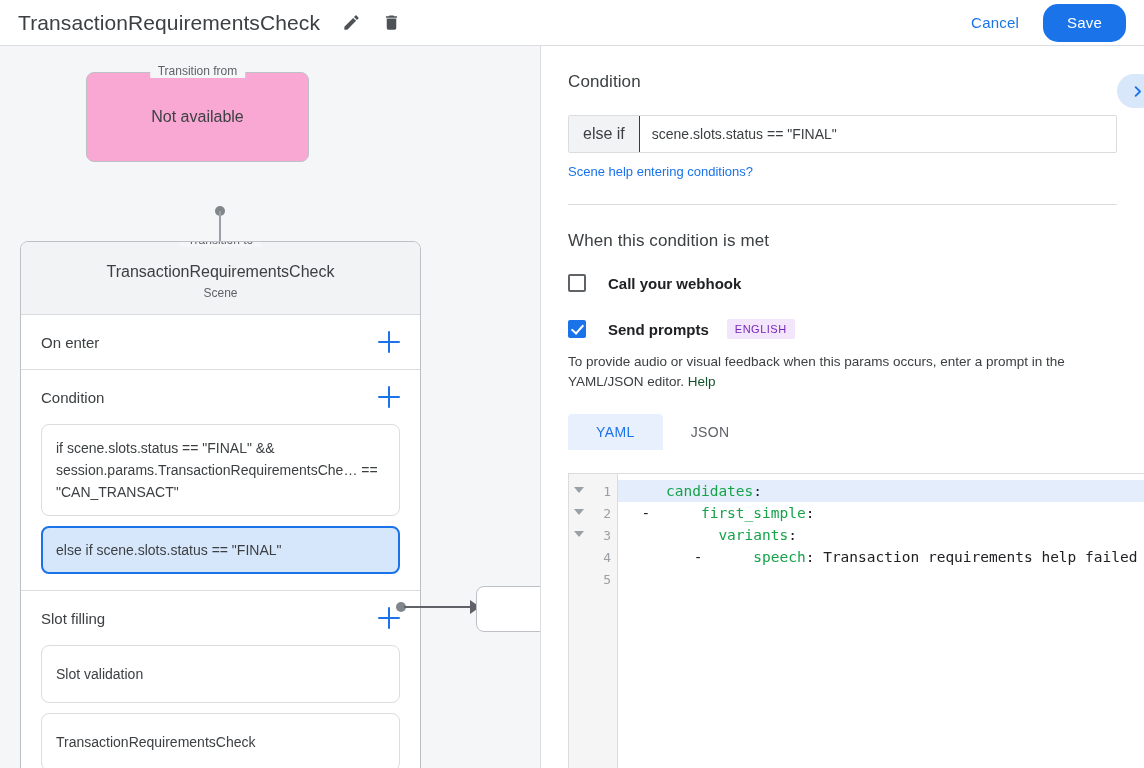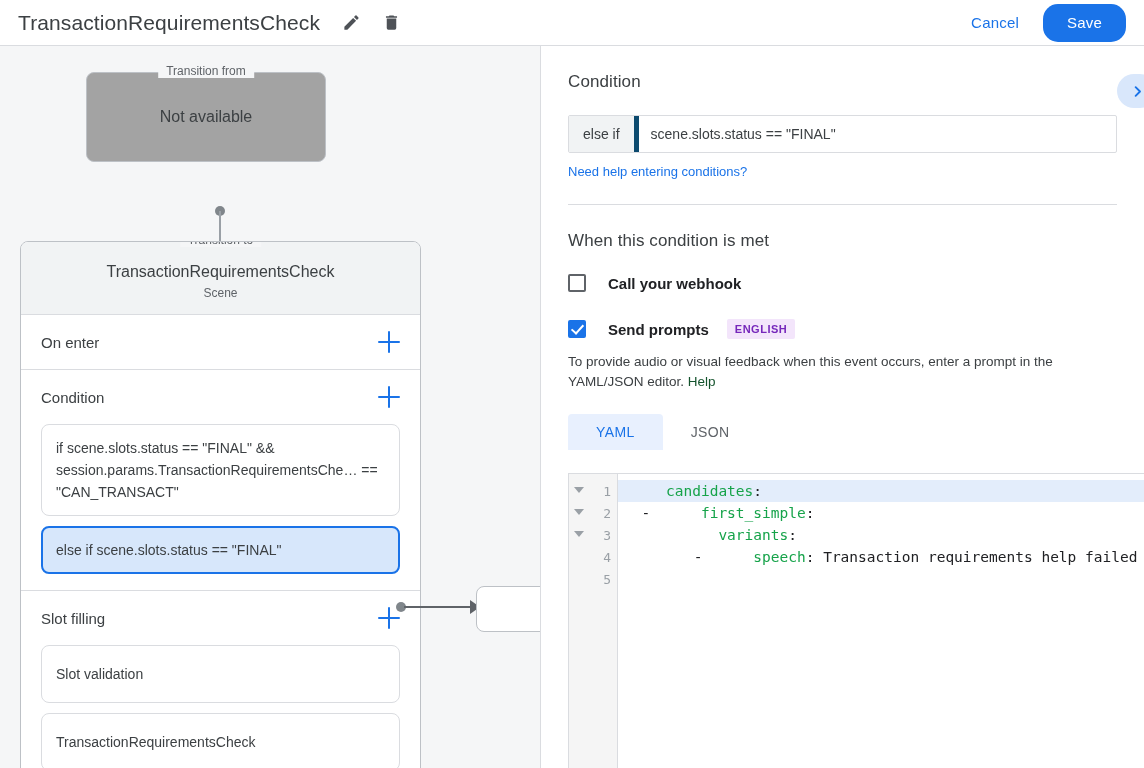--- a/index.html
+++ b/index.html
@@ -48,21 +48,21 @@
     position: absolute; border: 1px solid #bdc1c6; border-radius: 8px;
   }
   .fieldset > .legend {
     position: absolute; top: -9px; left: 50%; transform: translateX(-50%);
     background: #f5f6f7; padding: 0 8px; font-size: 12px; color: #5f6368;
     white-space: nowrap;
   }
 
   
   .trans-from {
-    left: 86px; top: 26px; width: 240px; height: 90px; background: #a3a3a3;
+    left: 86px; top: 26px; width: 223px; height: 90px; background: #f9a8d4;
   }
   .trans-from .body {
     display: flex; align-items: center; justify-content: center;
     height: 100%; font-size: 16px; color: #3c4043;
   }
 
   
   .conn-dot {
     position: absolute; left: 215px; top: 160px; width: 10px; height: 10px;
     border-radius: 50%; background: #80868b;
@@ -144,22 +144,22 @@
   
   .panel {
     position: absolute; top: 46px; left: 541px; width: 603px; height: 722px;
     background: #fff; overflow: hidden;
   }
   .panel-block { padding: 26px 27px 0 27px; }
   .panel-h { font-size: 17px; color: #3c4043; letter-spacing: .1px; }
 
   .cond-row { display: flex; margin-top: 23px; height: 38px; border: 1px solid #dadce0; border-radius: 2px; }
   .cond-prefix {
-    background: #f1f3f4; border-right: 5px solid #0c4a6e; display: flex; align-items: center;
-    padding: 12px 14px; font-size: 14px; color: #3c4043;
+    background: #f1f3f4; border-right: 1px solid #0c4a6e; display: flex; align-items: center;
+    padding: 12px 14px; font-size: 16px; color: #3c4043;
   }
   .cond-input {
     flex: 1; border: none; outline: none; background: transparent;
     padding: 0 12px; font-size: 14px; color: #3c4043; font-family: inherit;
   }
   .help-link { display: inline-block; margin-top: 11px; font-size: 13px; color: #1a73e8; text-decoration: none; cursor: pointer; }
 
   .hr { height: 1px; background: #dadce0; margin-top: 24px; }
 
   .check-row { display: flex; align-items: center; margin-top: 23px; }
@@ -170,21 +170,21 @@
   .cbox.checked {
     background: #1a73e8; border-color: #1a73e8; position: relative;
   }
   .cbox.checked:after {
     content: ""; position: absolute; left: 4px; top: 0px; width: 5px; height: 10px;
     border: solid #fff; border-width: 0 2px 2px 0; transform: rotate(42deg);
   }
   .check-label { margin-left: 22px; font-size: 15px; font-weight: bold; color: #202124; }
   .lang-badge {
     margin-left: 18px; background: #f3e5fb; color: #7627bb; font-size: 11px;
-    letter-spacing: .5px; padding: 4px 8px; border-radius: 2px; font-weight: 700;
+    letter-spacing: .5px; padding: 4px 8px; border-radius: 2px; font-weight: 400;
   }
   .desc {
     margin-top: 13px; font-size: 13.5px; color: #3c4043; line-height: 20px; max-width: 552px;
   }
   .desc a { color: #14532d; text-decoration: none; cursor: pointer; }
 
   .tabs { display: flex; margin-top: 22px; }
   .tab {
     padding: 10px 28px; font-size: 14px; font-weight: 500; color: #5f6368;
     letter-spacing: .4px; cursor: pointer; border-radius: 4px 4px 0 0;
@@ -306,40 +306,40 @@
   <div class="v-divider"></div>
 
   <div class="panel">
 
     <div class="panel-block">
       <div class="panel-h">Condition</div>
       <div class="cond-row">
         <div class="cond-prefix">else if</div>
         <input class="cond-input" type="text" value="scene.slots.status == &quot;FINAL&quot;" style="">
       </div>
-      <a class="help-link">Need help entering conditions?</a>
+      <a class="help-link">Scene help entering conditions?</a>
       <div class="hr"></div>
     </div>
 
     <div class="panel-block">
       <div class="panel-h">When this condition is met</div>
 
       <div class="check-row">
         <div class="cbox"></div>
         <div class="check-label">Call your webhook</div>
       </div>
 
       <div class="check-row" style="margin-top:27px">
         <div class="cbox checked"></div>
         <div class="check-label">Send prompts</div>
         <div class="lang-badge">ENGLISH</div>
       </div>
 
       <div class="desc">
-        <span>To provide audio or visual feedback when this event occurs, enter a prompt in the YAML/JSON editor.</span>
+        <span>To provide audio or visual feedback when this params occurs, enter a prompt in the YAML/JSON editor.</span>
         <a>Help</a>
       </div>
 
       <div class="tabs">
         <div class="tab active">YAML</div>
         <div class="tab">JSON</div>
       </div>
     </div>
   </div>
 

